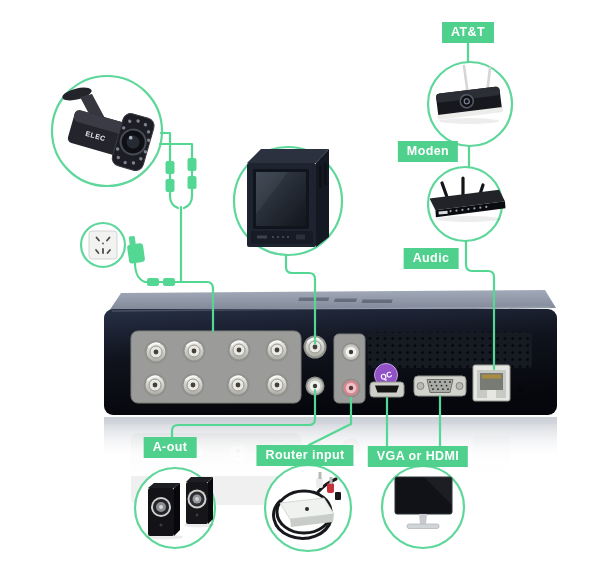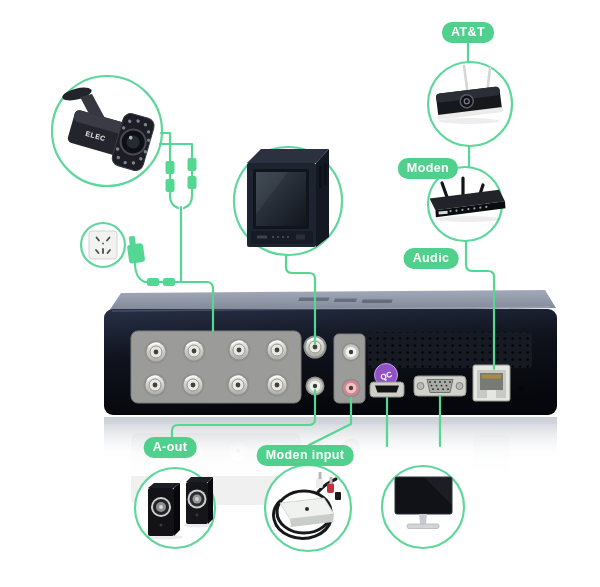--- a/index.html
+++ b/index.html
@@ -11,21 +11,21 @@
     --sticker-purple:#9152c8;
   }
   html,body{margin:0;padding:0;background:#fff;}
   .canvas{position:relative;width:600px;height:587px;background:#fff;overflow:hidden;
           font-family:"Liberation Sans",sans-serif;}
   .scene{position:absolute;left:0;top:0;z-index:1;}
   .gline{stroke:var(--line-green);stroke-width:2.2;fill:none;stroke-linecap:round;stroke-linejoin:round;}
   .gcircle{stroke:var(--circle-green);stroke-width:2.2;fill:#fff;}
   .gblock{fill:var(--line-green);}
   .tag{position:absolute;transform:translateX(-50%);background:var(--accent-green);color:#fff;
-       font-weight:bold;font-size:12.5px;line-height:1.35;padding:2px 9px;border-radius:10px;
+       font-weight:bold;font-size:12.5px;line-height:1.35;padding:2px 9px;border-radius:0;
        letter-spacing:.4px;white-space:nowrap;z-index:3;}
 </style>
 </head>
 <body>
 
 <div class="canvas">
 
 <svg class="scene" width="600" height="587" viewBox="0 0 600 587">
   <defs>
     <linearGradient id="topGrad" x1="0" y1="0" x2="0" y2="1">
@@ -353,18 +353,19 @@
     <rect class="gblock" x="147" y="278" width="12" height="8" rx="2"></rect>
     <rect class="gblock" x="163" y="278" width="12" height="8" rx="2"></rect>
     <g transform="rotate(-8 135 253)">
       <rect class="gblock" x="131" y="236" width="6" height="9" rx="1"></rect>
       <rect class="gblock" x="128" y="244" width="16" height="19" rx="3"></rect>
     </g>
   </g>
 </svg>
 
 <div class="tag" style="left:468px;top:22px">AT&amp;T</div>
-<div class="tag" style="left:428px;top:158px">Moden</div>
+<div class="tag" style="left:428px;top:141px">Moden</div>
 <div class="tag" style="left:431px;top:248px">Audic</div>
 <div class="tag" style="left:170px;top:437px">A-out</div>
-<div class="tag" style="left:305px;top:445px">Moden input</div>
+<div class="tag" style="left:305px;top:445px">Router input</div>
+<div class="tag" style="left:418px;top:446px">VGA or HDMI</div>
 
 </div>
 
 </body></html>

